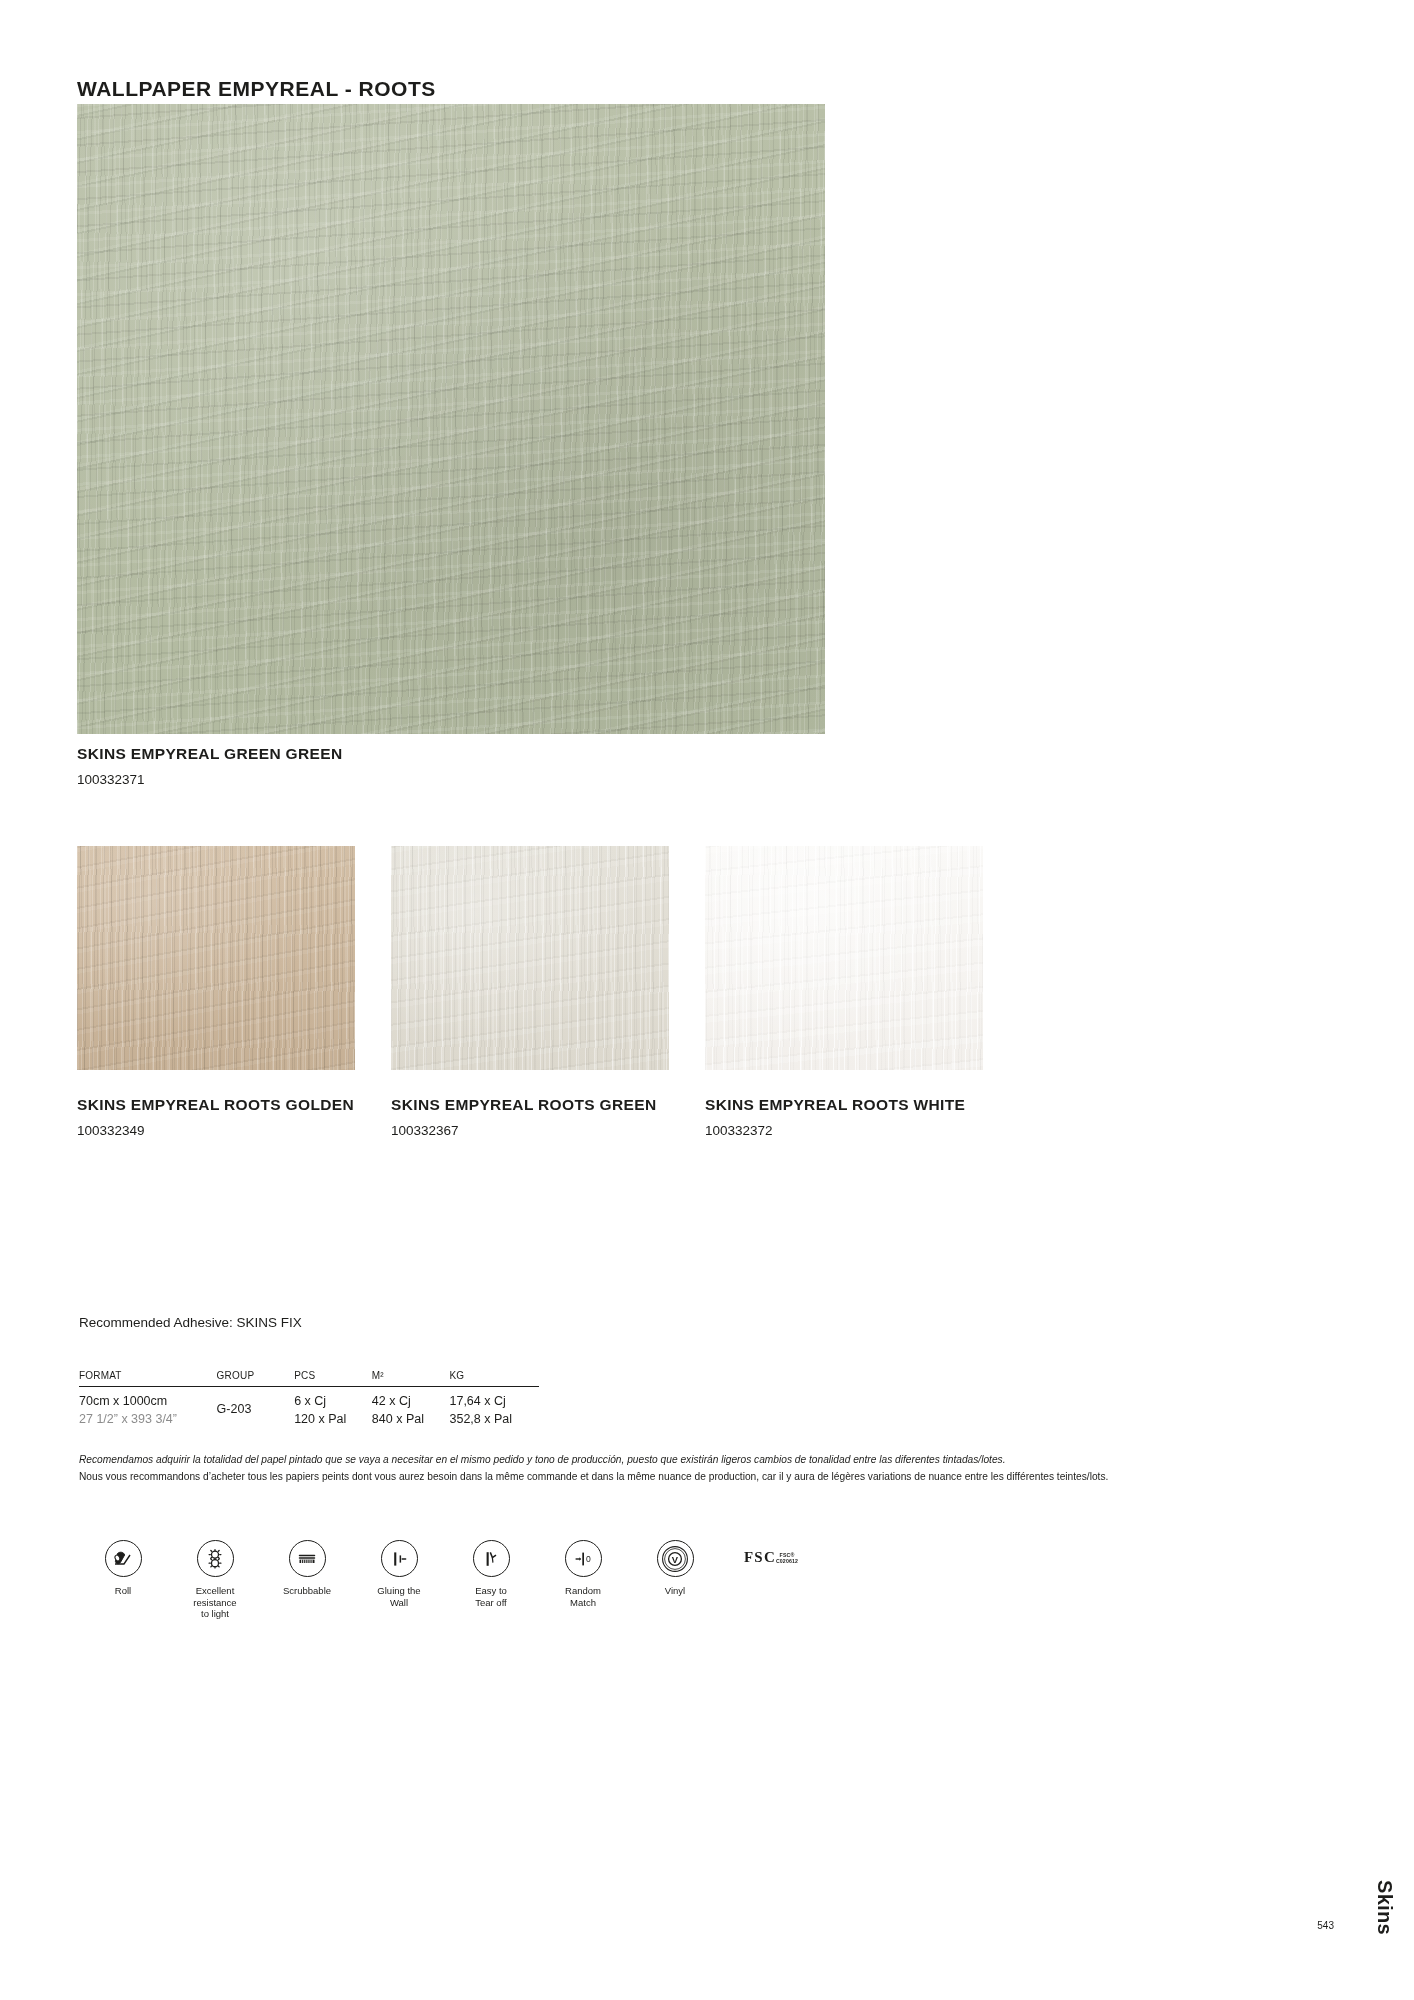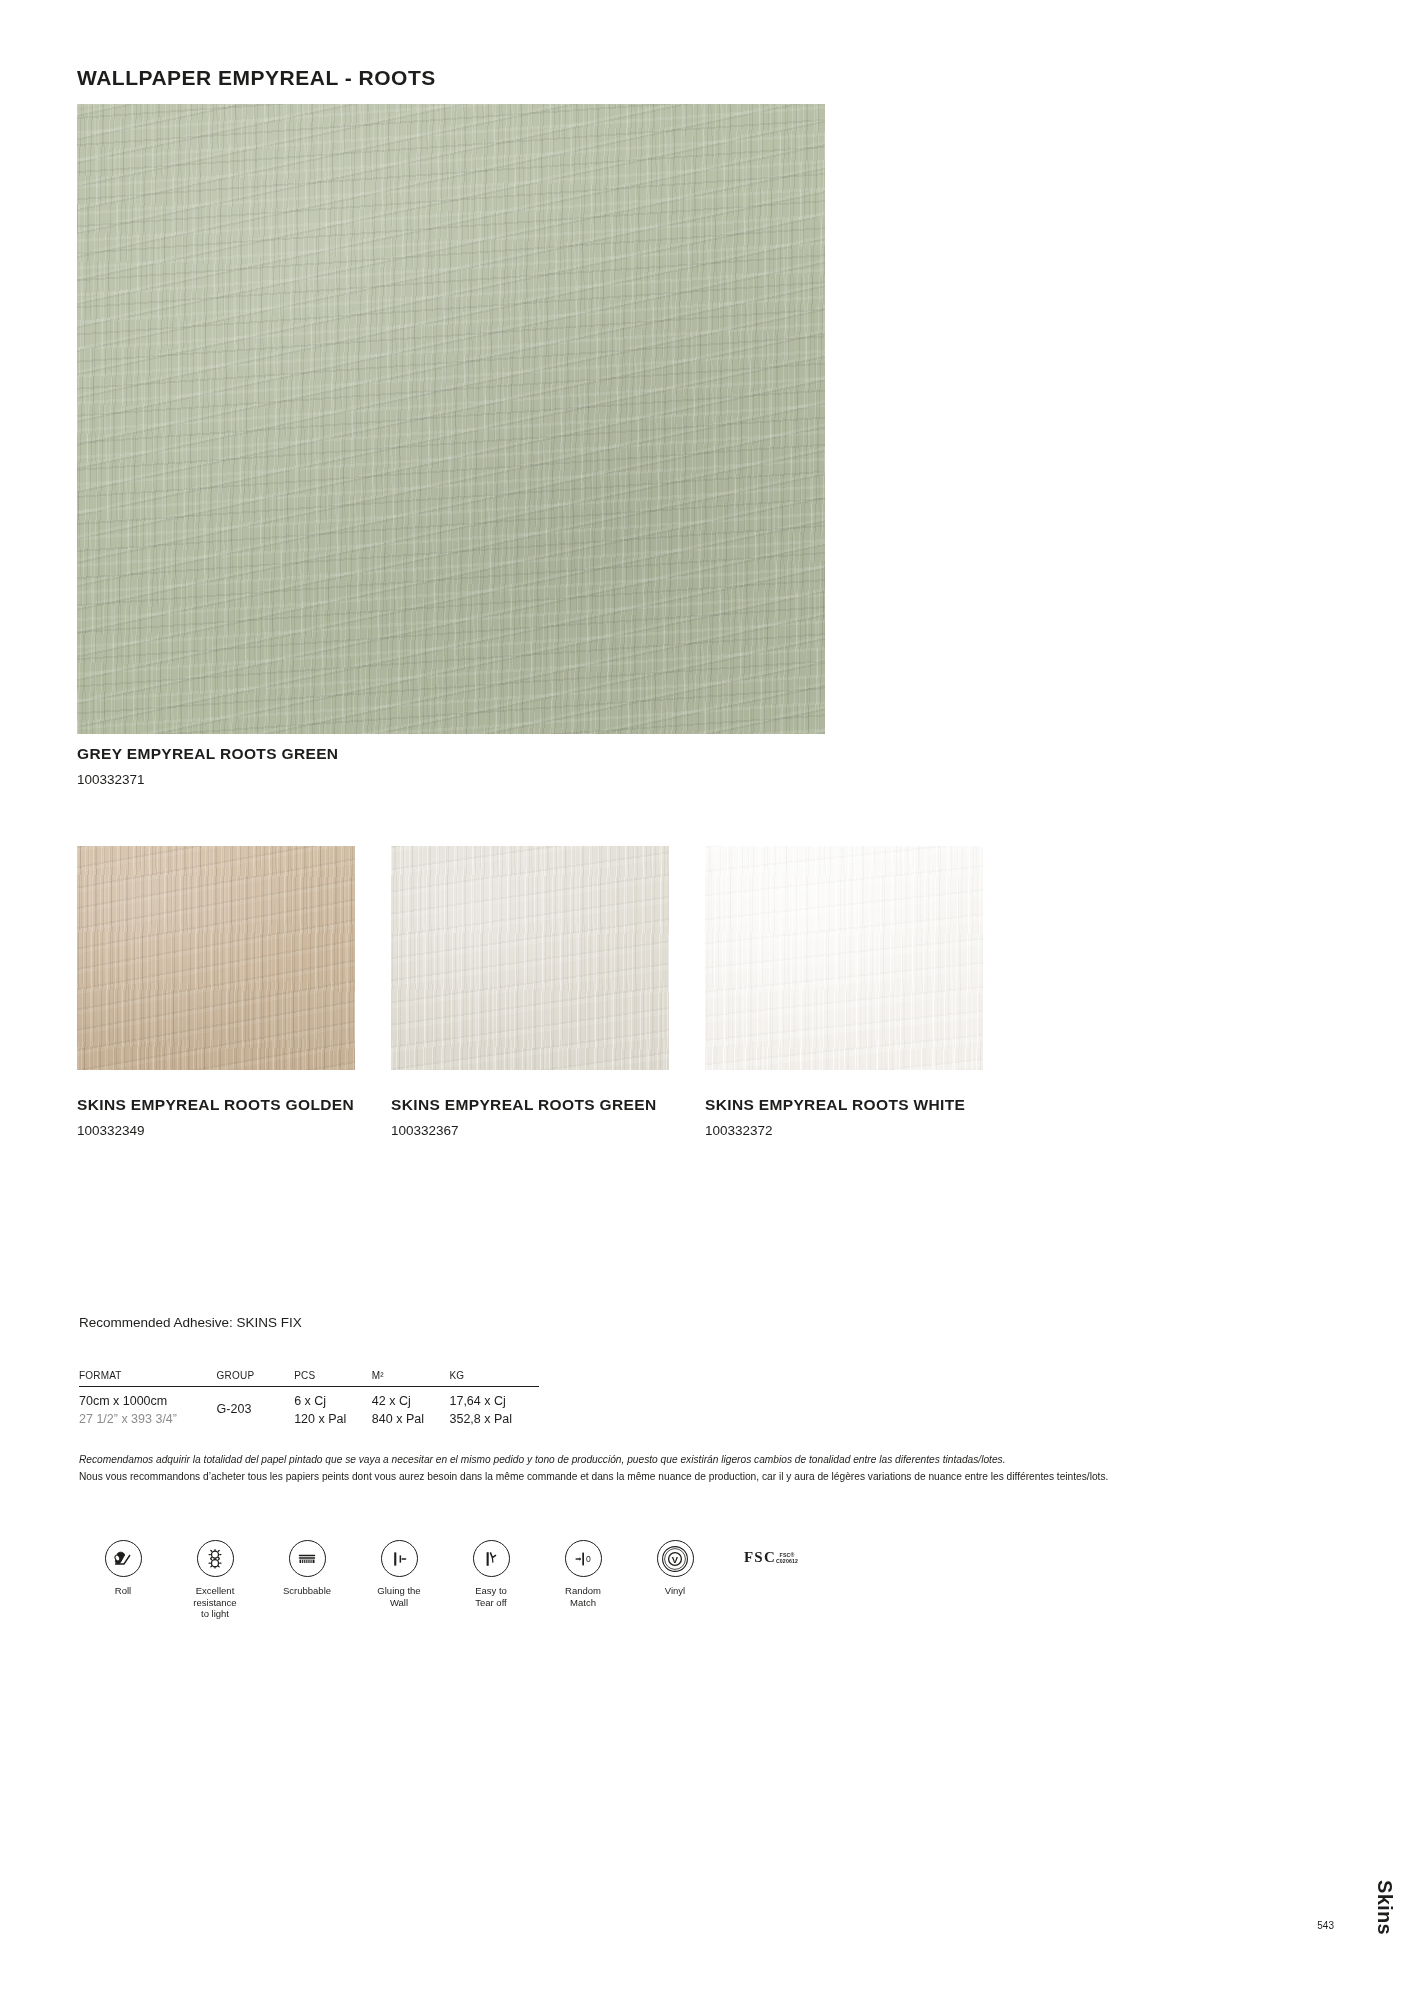--- a/index.html
+++ b/index.html
@@ -18,21 +18,21 @@
     height: 2000px;
     background: #ffffff;
     overflow: hidden;
     box-sizing: border-box;
   }
 
   
   .page-title {
     position: absolute;
     left: 77px;
-    top: 52px;
+    top: 63px;
     font-size: 21px;
     font-weight: 700;
     letter-spacing: 0.5px;
     color: #1d1d1b;
   }
 
   
   .hero-swatch {
     position: absolute;
     left: 77px;
@@ -315,21 +315,21 @@
 
 <div class="page">
 
   <h1 class="page-title">WALLPAPER EMPYREAL - ROOTS</h1>
 
   <div class="hero-swatch">
     <div class="tex tex-green"></div>
   </div>
 
   <div class="hero-caption">
-    <p class="swatch-name">GREY EMPYREAL ROOTS GREEN</p>
+    <p class="swatch-name">SKINS EMPYREAL GREEN GREEN</p>
     <p class="swatch-code">100332371</p>
   </div>
 
   <div class="swatch-row">
 
     <div class="swatch-card">
       <div class="swatch-img">
         <div class="tex tex-golden"></div>
       </div>
       <p class="swatch-name">SKINS EMPYREAL ROOTS GOLDEN</p>

